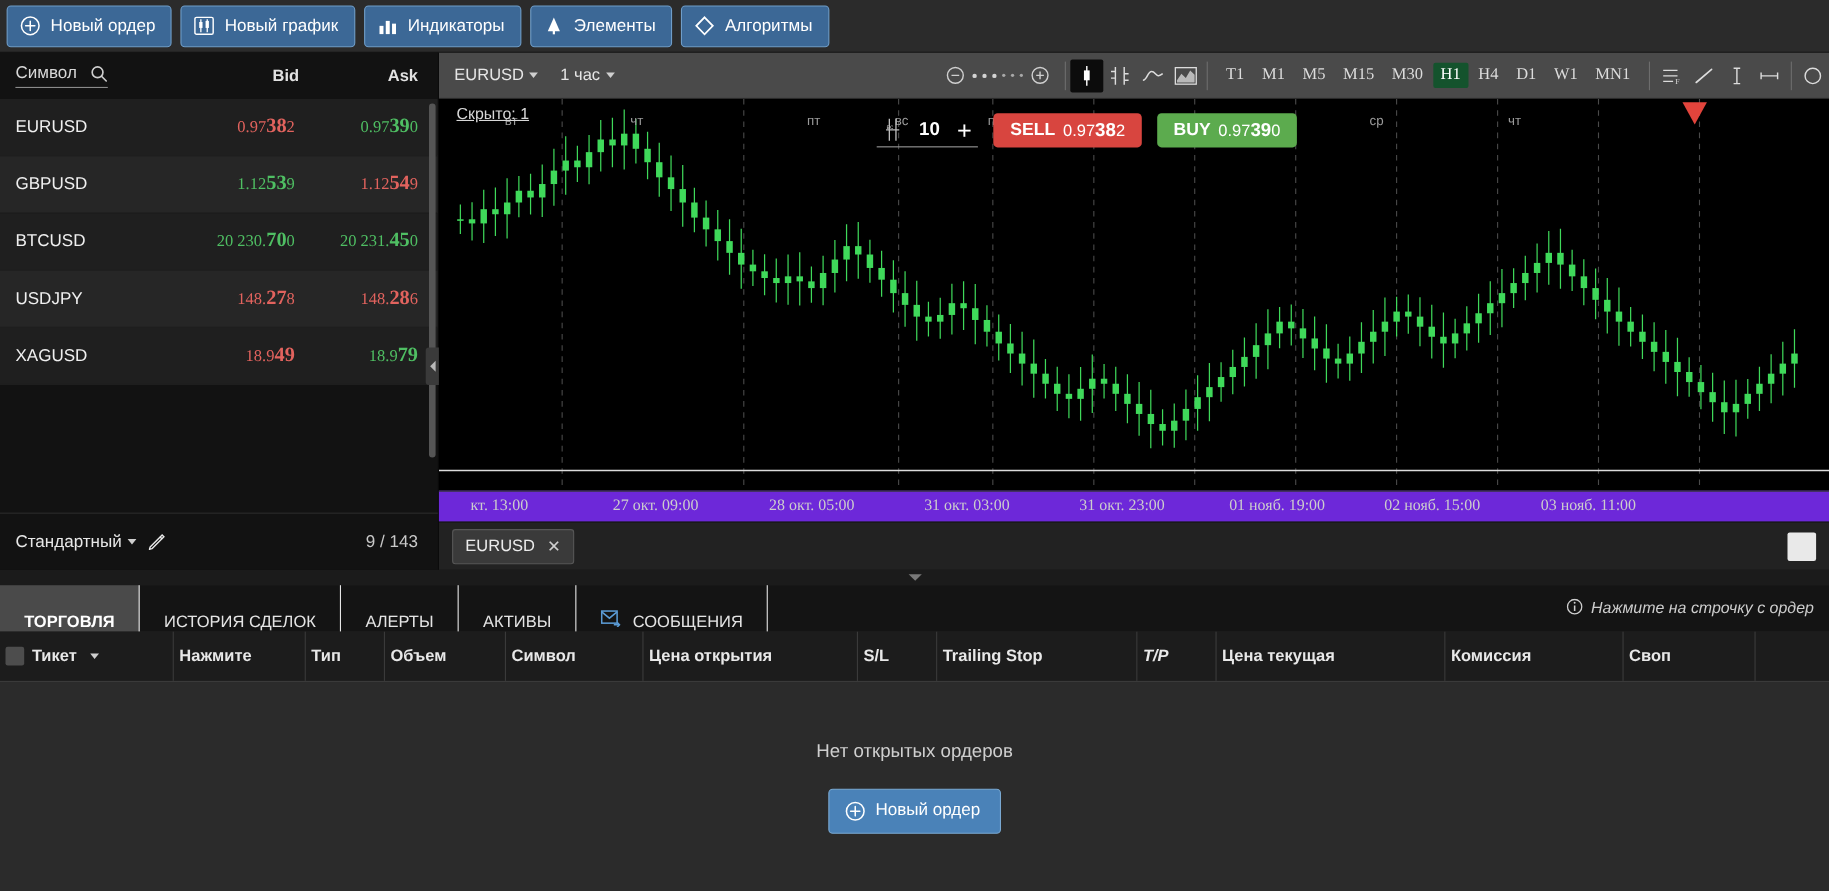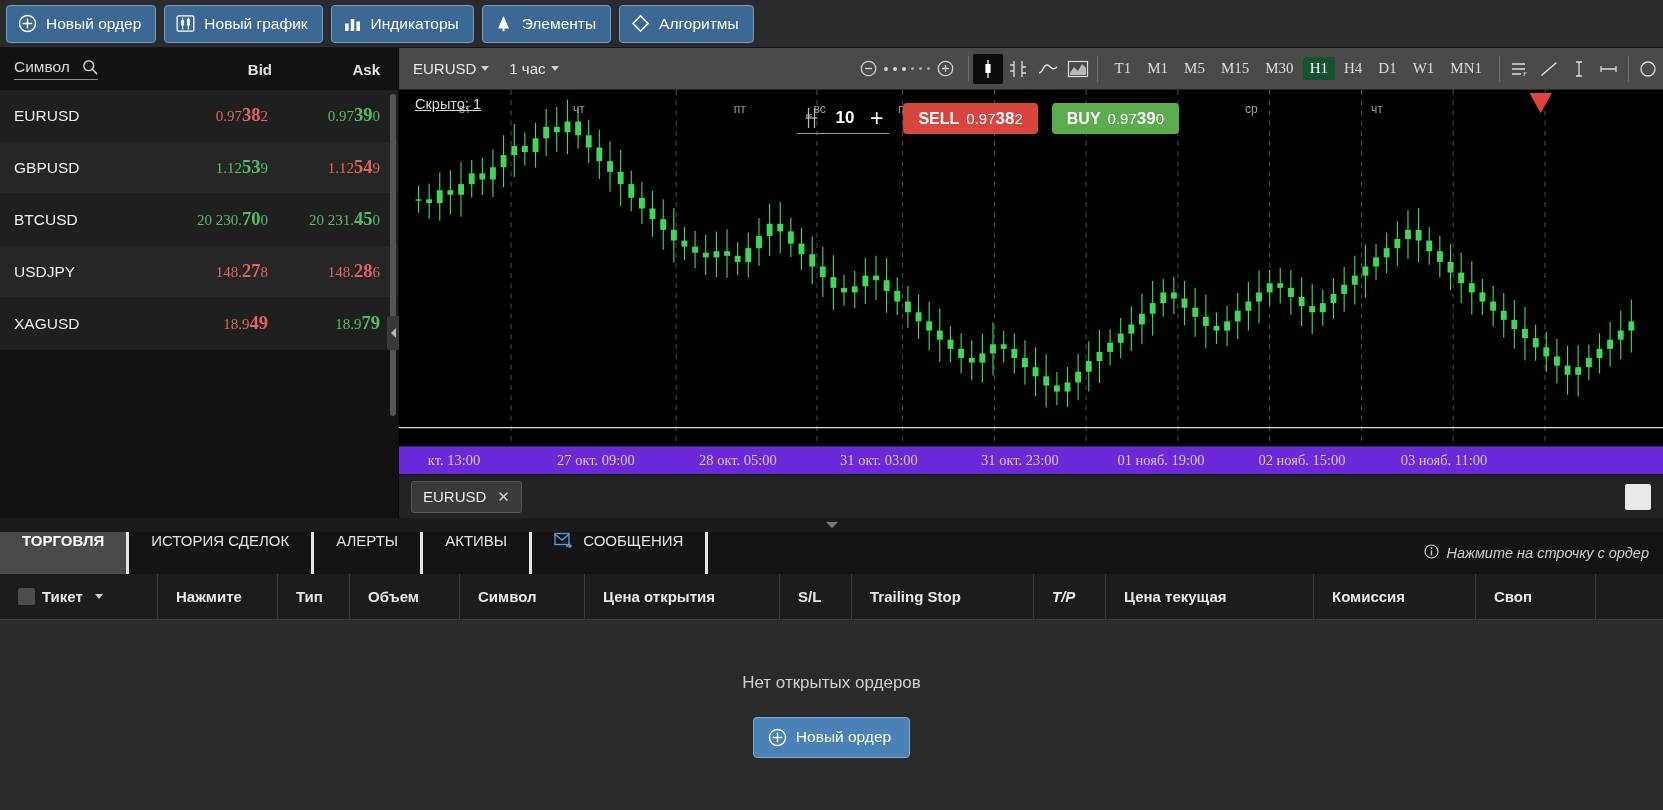--- a/index.html
+++ b/index.html
@@ -210,40 +210,40 @@
   .splitter div { width: 0; height: 0; border-left: 6px solid transparent; border-right: 6px solid transparent; border-top: 6px solid #787878; }
 
   
   .bottom { flex: 1; display: flex; flex-direction: column; background: #2b2b2b; min-height: 0; }
   .bt-tabs {
     height: 42px; min-height: 42px;
     background: #141414; display: flex; align-items: stretch;
     position: relative;
   }
   .bt-tab {
-    display: flex; align-items: flex-start; gap: 9px;
+    display: flex; align-items: flex-end; gap: 9px;
     padding: 0 22px; color: #e4e4e4; font-size: 15px;
-    cursor: pointer; border-right: 3px solid #e5e5e5;
+    cursor: pointer; border-right: 1px solid #e5e5e5;
     white-space: nowrap;
   }
   .bt-tab.active { background: #4a4a4a; color: #ffffff; font-weight: bold; }
   .bt-hint {
     margin-left: auto; display: flex; align-items: center; gap: 7px;
     padding: 0 14px; color: #cdcdcd; font-size: 14.5px; font-style: italic;
     white-space: nowrap;
   }
   .bt-cols {
     height: 46px; min-height: 46px;
     background: #1c1c1c; display: flex; align-items: stretch;
     border-bottom: 1px solid #3a3a3a;
   }
   .col {
     display: flex; align-items: center; gap: 7px;
     color: #e8e8e8; font-size: 15px; font-weight: bold;
-    padding: 0 18px; border-right: 1px solid #3a3a3a;
+    padding: 0 5px; border-right: 1px solid #3a3a3a;
     cursor: pointer; white-space: nowrap;
   }
   .col-cb { width: 17px; height: 17px; background: #4d4d4d; border-radius: 2px; cursor: pointer; flex: none; }
   .bt-body {
     flex: 1; display: flex; flex-direction: column;
     align-items: center; justify-content: center; gap: 24px;
     background: #2b2b2b; min-height: 0;
   }
   .empty-msg { color: #cfcfcf; font-size: 17px; }
   .new-order-btn {
@@ -348,20 +348,30 @@
           </div>
           <div class="mw-row">
             <span class="mw-name">XAGUSD</span>
             <span class="mw-price b down"><span>18.9</span><span class="big">49</span><span></span></span>
             <span class="mw-price a up"><span>18.9</span><span class="big">79</span><span></span></span>
           </div>
         </div>
 
       <div class="mw-scroll"></div>
 
+      <div class="mw-foot">
+        <span class="mw-foot-name"><span>Стандартный</span><i class="caret"></i></span>
+        <span class="mw-pencil">
+          <svg width="17" height="17" viewBox="0 0 17 17">
+              <path d="M2.5 13.2 L11.6 4.1 L13.2 5.7 L4.1 14.8 L1.9 15.4 Z" fill="none" stroke="#e8e8e8" stroke-width="1.3" stroke-linejoin="round"></path>
+              <path d="M11.6 4.1 L13.4 2.3 L15 3.9 L13.2 5.7" fill="none" stroke="#e8e8e8" stroke-width="1.3"></path>
+            </svg>
+        </span>
+        <span class="mw-count">9 / 143</span>
+      </div>
 
       <div class="collapse-handle">
           <div></div>
         </div>
     </div>
 
     <div class="chart-col">
 
       <div class="chart-bar">
         <div class="cb-item">

